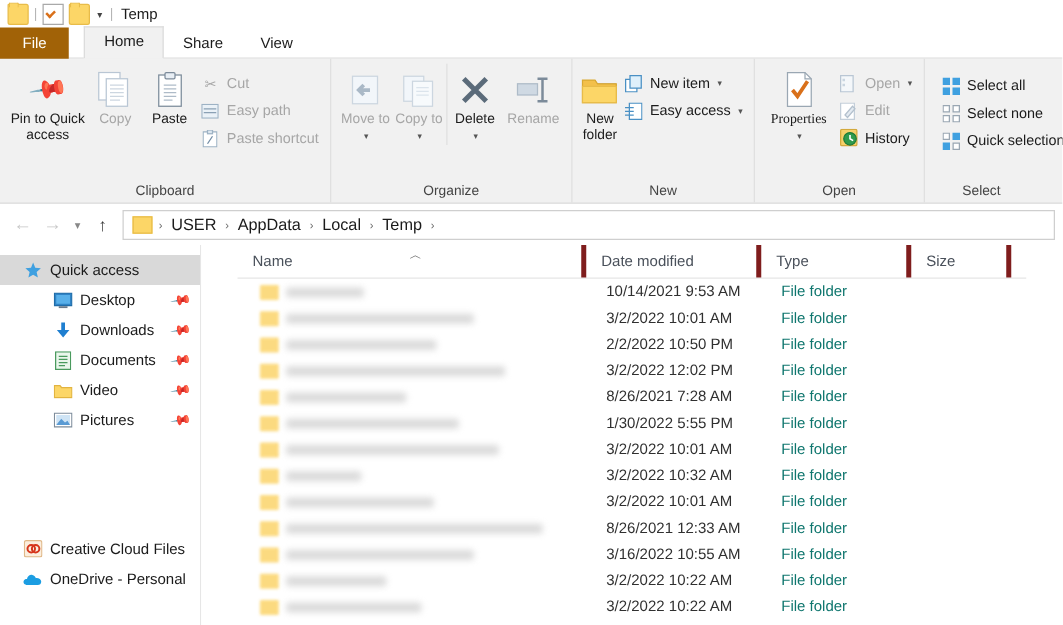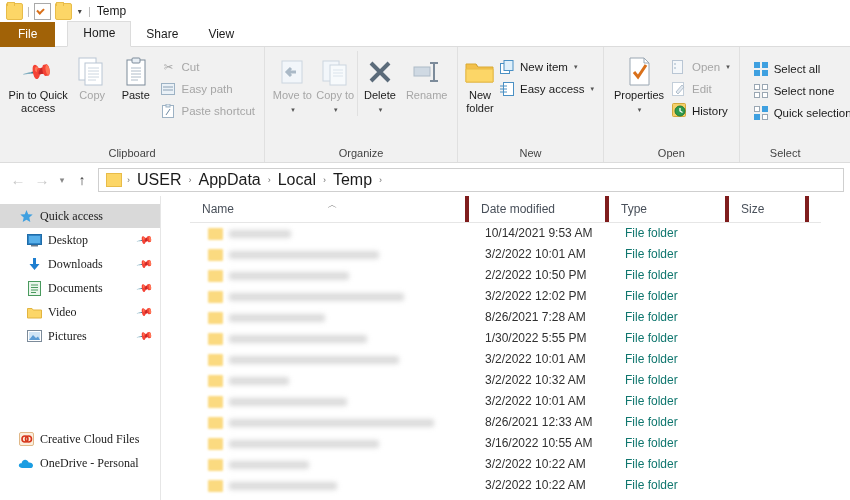--- a/index.html
+++ b/index.html
@@ -48,30 +48,30 @@
 
   
   .pin{font-size:20px;color:#5a6b7b;transform:rotate(35deg);display:block;line-height:20px;}
 
   
   .addrbar{flex:0 0 33px;height:33px;display:flex;align-items:center;gap:0;padding:0 6px;background:#fff;}
   .navbtn{width:24px;height:24px;display:flex;align-items:center;justify-content:center;font-size:15px;color:#c8c8c8;}
   .navbtn.up{color:#3b3b3b;font-size:14px;}
   .navbtn.hist{font-size:9px;color:#888;width:16px;}
   .crumbbox{flex:1;height:22px;border:1px solid #cfcfcf;background:#fff;display:flex;align-items:center;padding:0 4px;margin-left:4px;gap:2px;}
-  .crumb{font-size:16px;color:#1b1b1b;padding:0 4px;line-height:20px;}
+  .crumb{font-size:13px;color:#1b1b1b;padding:0 4px;line-height:20px;}
   .csep{font-size:9px;color:#6b6b6b;padding:0 1px;}
   .crumb-folder{width:14px;height:12px;background:#fcd667;border:1px solid #e8bc49;position:relative;margin:0 2px 0 3px;}
 
   
   .content{flex:1;display:flex;min-height:0;}
-  .sidebar{width:160px;flex:0 0 160px;background:#fff;border-right:1px solid #e6e6e6;padding-top:8px;overflow:hidden;position:relative;font-family:Liberation Serif, serif;}
+  .sidebar{width:160px;flex:0 0 160px;background:#fff;border-right:1px solid #e6e6e6;padding-top:8px;overflow:hidden;position:relative;}
   .navitem{height:24px;display:flex;align-items:center;gap:6px;padding-left:18px;padding-right:8px;font-size:12px;color:#1b1b1b;position:relative;}
   .navitem.sel{background:#d9d9d9;}
-  .navitem.indent{padding-left:26px;}
+  .navitem.indent{padding-left:42px;}
   .ni{width:16px;height:16px;flex:0 0 16px;display:flex;align-items:center;justify-content:center;}
   .nlabel{flex:1;white-space:nowrap;overflow:hidden;}
   .npin{font-size:11px;color:#9aa7b3;transform:rotate(35deg);}
 
   
   .filepane{flex:1;display:flex;flex-direction:column;min-width:0;background:#fff;position:relative;align-items:center;}
   .colhead{height:26px;flex:0 0 26px;display:flex;align-items:center;border-bottom:1px solid #e6e6e6;position:relative;}
   .col{font-size:12px;color:#49505a;padding-left:12px;position:relative;height:26px;line-height:26px;box-sizing:border-box;}
   .col + .col{border-left:4px solid #7f1d1d;}
   .sortcaret{position:absolute;top:-4px;left:50%;font-size:10px;color:#6b6b6b;}
@@ -273,21 +273,21 @@
             <span>Easy access</span>
             <span class="drop">▾</span>
           </div>
         </div>
       </div>
       <div class="glabel">New</div>
     </div>
 
     <div class="rgroup" style="width:140px;">
       <div class="gbody">
-        <div class="bigbtn" style="width:58px;">
+        <div class="bigbtn" style="width:58px;font-family:Liberation Serif, serif;">
           <span class="bi">
             <svg width="28" height="32" viewBox="0 0 28 32">
                 <path d="M5 2 L19 2 L24 7 L24 29 L5 29 Z" fill="#fff" stroke="#9aa7b3"></path>
                 <path d="M19 2 L19 7 L24 7" fill="none" stroke="#9aa7b3"></path>
                 <path d="M9 16 L13 21 L21 9" stroke="#d9701a" stroke-width="3" fill="none"></path>
               </svg>
           </span>
           <span>Properties</span>
           <span class="drop">▾</span>
         </div>

